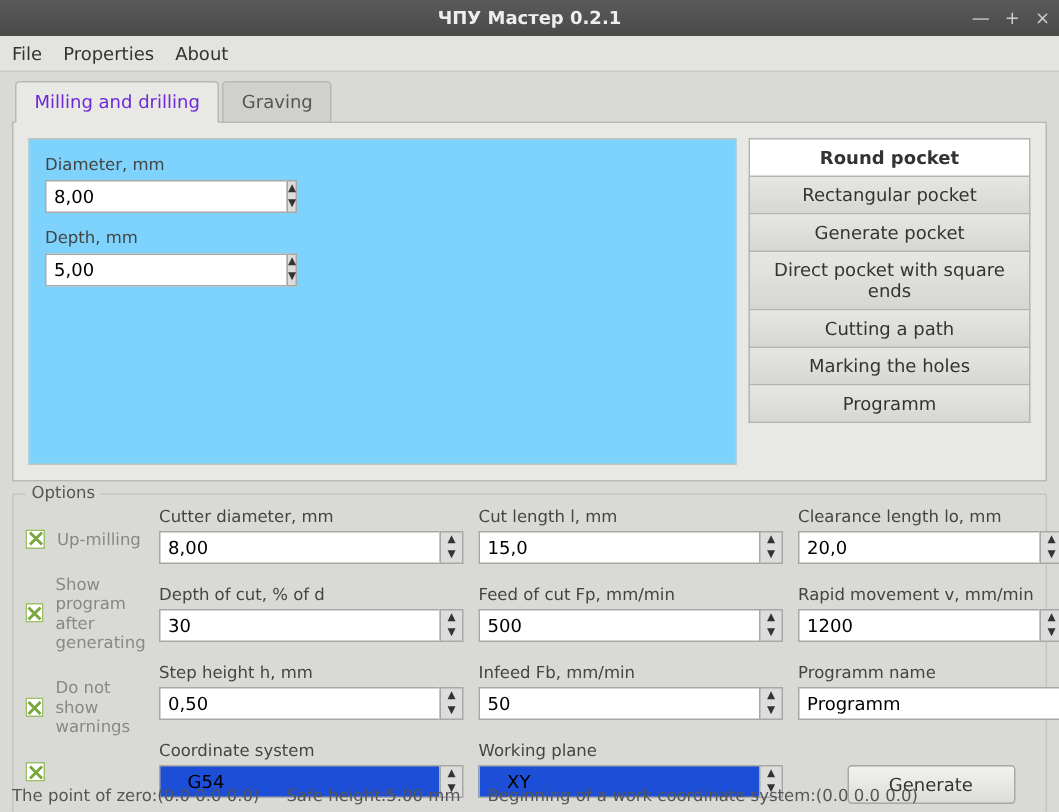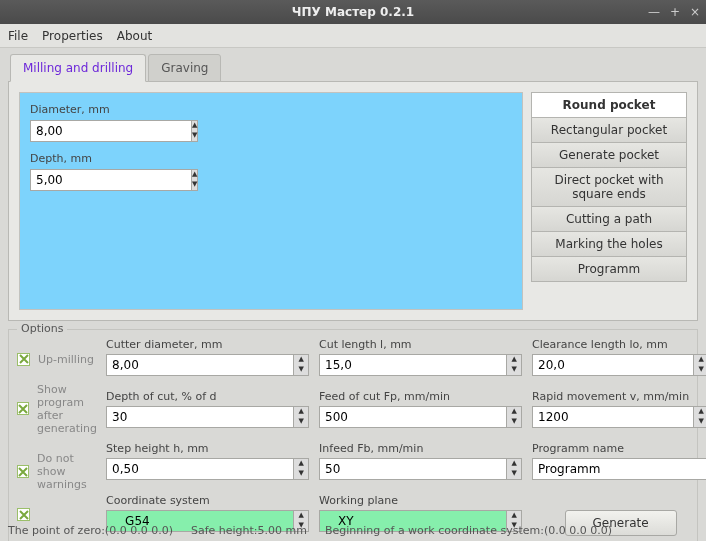--- a/index.html
+++ b/index.html
@@ -19,38 +19,38 @@
 .tab.active { background: #e8e8e5; border-bottom: 1px solid #e8e8e5; color: #6d28d9; }
 
 .tabpage { border: 1px solid #b8b8b4; background: #e8e8e5; padding: 10px; display: flex; gap: 8px; height: 240px; }
 .left-pane { flex: 1; border: 1px solid #c2c2be; background: #7dd3fc; padding: 10px; }
 .left-pane label { display: block; font-size: 11px; margin-bottom: 4px; color: #444; }
 .spin { display: flex; width: 160px; margin-bottom: 10px; }
 .spin input { flex: 1; border: 1px solid #a8a8a4; border-right: none; padding: 3px 5px; font-size: 12px; background: #fff; }
 .spin .arrows { width: 16px; display: flex; flex-direction: column; border: 1px solid #a8a8a4; background: #ddd; }
 .spin .arrows span { flex: 1; font-size: 7px; text-align: center; line-height: 9px; cursor: default; }
 
-.ops-list { width: 156px; display: flex; flex-direction: column; }
+.ops-list { width: 188px; display: flex; flex-direction: column; }
 .op-btn { border: 1px solid #b4b4b0; background: linear-gradient(#e6e6e2,#d6d6d2); padding: 5px 6px; text-align: center; font-size: 12px; color: #333; cursor: default; }
 .op-btn + .op-btn { margin-top: 0; border-top: none; }
 .op-btn.active { background: #fff; font-weight: bold; }
 
 .options { margin-top: 8px; border: 1px solid #c4c4c0; padding: 8px 8px 8px 8px; position: relative; display: flex; gap: 8px; }
 .options .legend { position: absolute; top: -8px; left: 8px; background: #d9d9d6; padding: 0 4px; font-size: 11px; color: #555; }
 
 .checks { width: 196px; display: flex; flex-direction: column; justify-content: space-around; padding: 6px 0; }
 .chk { display: flex; align-items: center; gap: 8px; color: #888; font-size: 11px; }
 .chk .box { width: 13px; height: 13px; border: 1px solid #9bbf6a; background: #fff; display: flex; align-items: center; justify-content: center; }
 .chk .box svg { width: 10px; height: 10px; }
 
 .grid { flex: 1; display: grid; grid-template-columns: repeat(3,1fr); gap: 4px 10px; }
 .cell label { display: block; font-size: 11px; color: #444; margin-bottom: 3px; white-space: nowrap; }
 .cell .spin, .cell .sel, .cell .txt { width: 100%; }
 .sel { display: flex; }
-.sel input { flex: 1; border: 1px solid #a8a8a4; border-right: none; padding: 3px 18px; font-size: 12px; background: #86efac; }
+.sel input { flex: 1; border: 1px solid #a8a8a4; border-right: none; padding: 3px 18px; font-size: 12px; background: #1d4ed8; }
 .sel .arrows { width: 16px; display: flex; flex-direction: column; border: 1px solid #a8a8a4; background: #ddd; }
 .sel .arrows span { flex:1; font-size: 7px; text-align: center; line-height: 9px; }
 .txt input { width: 100%; border: 1px solid #a8a8a4; padding: 3px 5px; font-size: 12px; background: #fff; }
 
 .gen-btn { width: 112px; padding: 5px 0; border: 1px solid #a8a8a4; border-radius: 3px; background: linear-gradient(#f2f2ee,#dcdcd8); text-align: center; font-size: 12px; color: #333; margin: 16px auto 0 auto; cursor: default; }
 
 .statusbar { position: absolute; bottom: 4px; left: 8px; right: 8px; font-size: 11px; color: #555; display: flex; gap: 18px; }
 </style>
 </head>
 <body>

